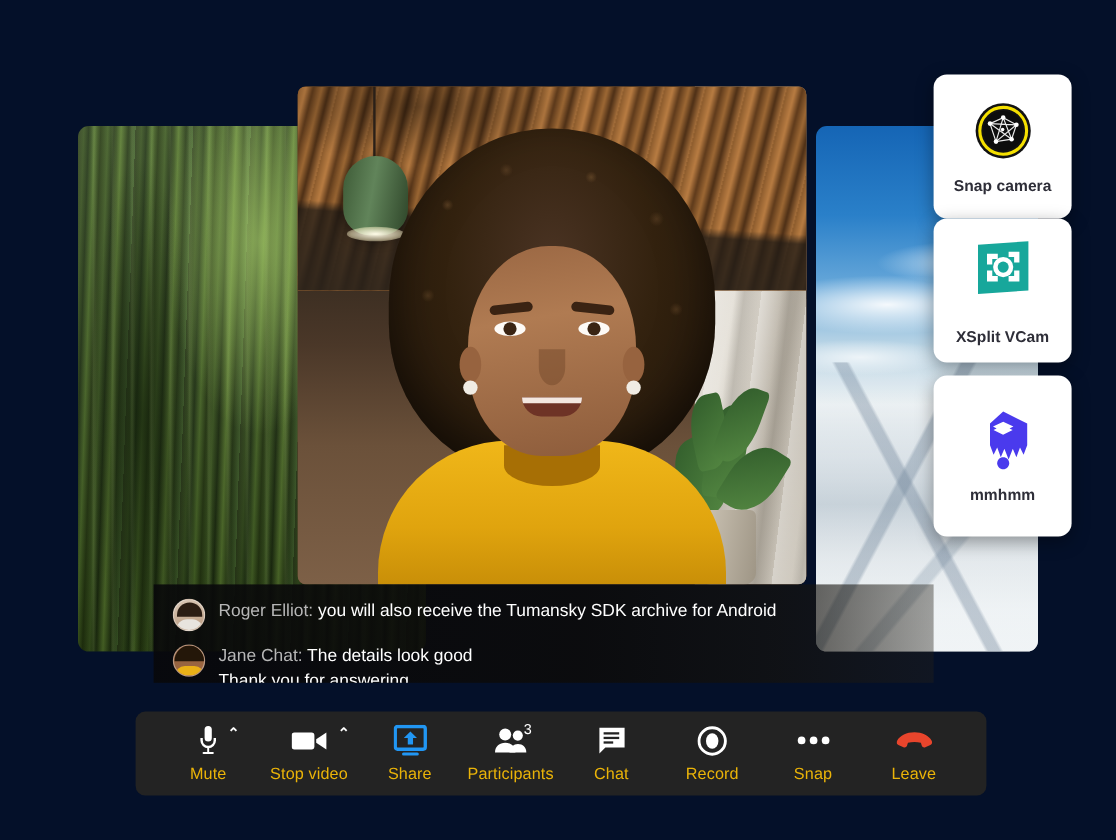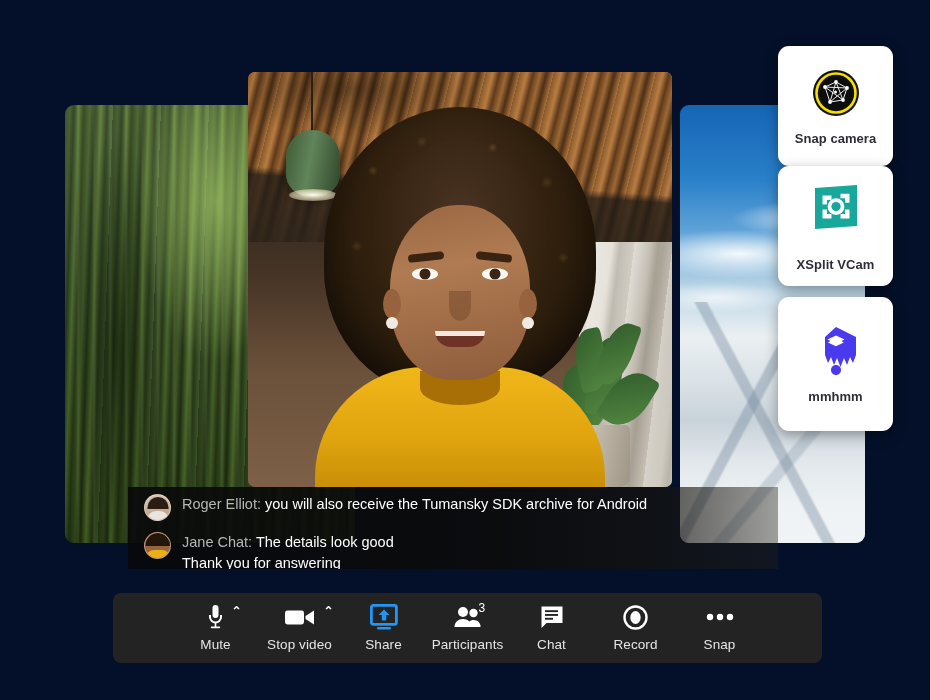--- a/index.html
+++ b/index.html
@@ -243,21 +243,21 @@
   
   #chat-overlay {
     position: absolute;
     left: 128px;
     top: 487px;
     width: 650px;
     height: 82px;
     background: linear-gradient(90deg,
       rgba(8,8,10,.90) 0%, rgba(12,11,10,.87) 55%,
       rgba(20,18,14,.72) 80%, rgba(36,32,24,.40) 100%);
-    padding: 6px 0 0 16px;
+    padding: 11px 0 0 16px;
     overflow: hidden;
   }
   .chat-msg { display: flex; align-items: flex-start; gap: 11px; margin-bottom: 10px; }
   .chat-avatar {
     width: 27px; height: 27px; border-radius: 50%;
     flex: 0 0 27px; margin-top: 1px;
     border: 1px solid rgba(255,255,255,.35);
     overflow: hidden; position: relative;
   }
   .av-roger { background: linear-gradient(170deg, #d9c7b6 0%, #b99a7e 100%); }
@@ -290,21 +290,21 @@
     display: flex;
     flex-direction: column;
     align-items: center;
     justify-content: center;
     min-width: 84px;
     height: 100%;
     cursor: pointer;
     color: #ffffff;
   }
   .tb-icon { height: 26px; display: flex; align-items: center; justify-content: center; margin-bottom: 7px; }
-  .tb-label { font-size: 13.5px; color: #e5e5e5; letter-spacing: .1px; white-space: nowrap; }
+  .tb-label { font-size: 13.5px; color: #eab308; letter-spacing: .1px; white-space: nowrap; }
   .tb-caret {
     position: absolute;
     top: 12px;
     font-size: 12px;
     color: #ffffff;
     line-height: 1;
     font-weight: bold;
   }
   #caret-mute { left: 58px; }
   #caret-video { left: 66px; }
@@ -322,20 +322,21 @@
     position: absolute;
     width: 115px;
     background: #ffffff;
     border-radius: 11px;
     display: flex;
     flex-direction: column;
     align-items: center;
     justify-content: center;
     box-shadow: 0 4px 14px rgba(0,0,0,.35);
     cursor: pointer;
+    margin-top: 16px;
   }
   #card-snap   { left: 778px; top: 46px;  height: 120px; }
   #card-xsplit { left: 778px; top: 166px; height: 120px; gap: 12px; }
   #card-mmhmm  { left: 778px; top: 297px; height: 134px; }
   .app-icon { height: 52px; display: flex; align-items: center; justify-content: center; margin-bottom: 12px; }
   .app-label {
     font-size: 13px;
     font-weight: bold;
     color: #2e2e38;
     text-align: center;
@@ -484,20 +485,28 @@
       <span class="tb-icon">
         <svg width="28" height="8" viewBox="0 0 28 8" fill="#fff">
           <circle cx="4" cy="4" r="3.2"></circle>
           <circle cx="14" cy="4" r="3.2"></circle>
           <circle cx="24" cy="4" r="3.2"></circle>
         </svg>
       </span>
       <span class="tb-label">Snap</span>
     </div>
 
+    <div class="tb-item">
+      <span class="tb-icon">
+        <svg width="30" height="16" viewBox="0 0 30 16">
+          <path d="M15 1.2C8.6 1.2 3 4 .6 8.2c-.8 1.4-.3 3 1.1 3.6l4.2 1.9c1.2.5 2.6-.1 3-1.4l.7-2.3c3.5-1 7.3-1 10.8 0l.7 2.3c.4 1.3 1.8 1.9 3 1.4l4.2-1.9c1.4-.6 1.9-2.2 1.1-3.6C27 4 21.4 1.2 15 1.2z" fill="#e8452c"></path>
+        </svg>
+      </span>
+      <span class="tb-label">Leave</span>
+    </div>
 
   </div>
 
   <div class="app-card" id="card-snap">
     <span class="app-icon">
       <svg width="48" height="48" viewBox="0 0 48 48">
         <circle cx="24" cy="24" r="23" fill="#121212"></circle>
         <circle cx="24" cy="24" r="19.5" fill="none" stroke="#f5e000" stroke-width="2.6"></circle>
         <circle cx="24" cy="24" r="16.5" fill="#0d0d0d"></circle>
         <g stroke="#e9e9e9" stroke-width="1" fill="none">

